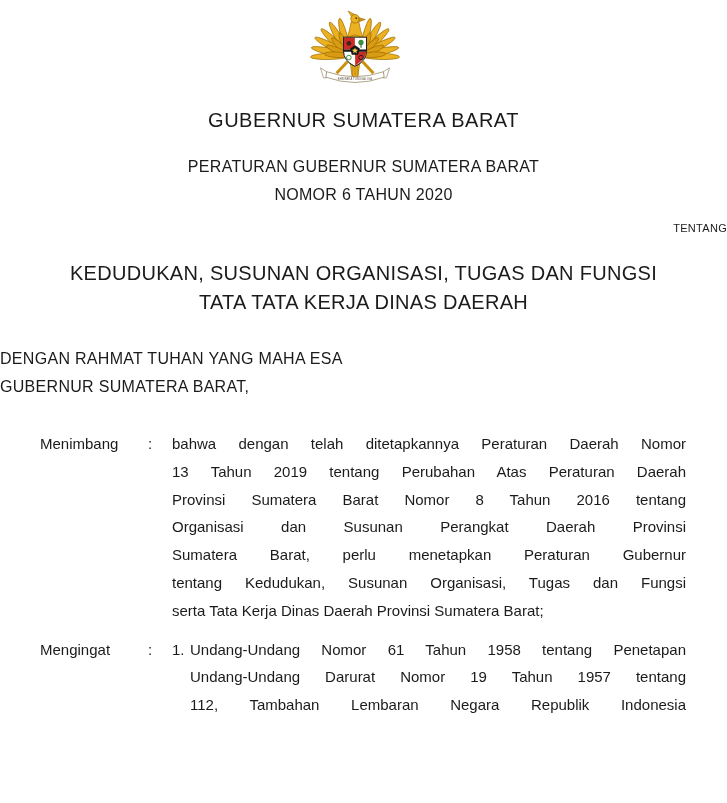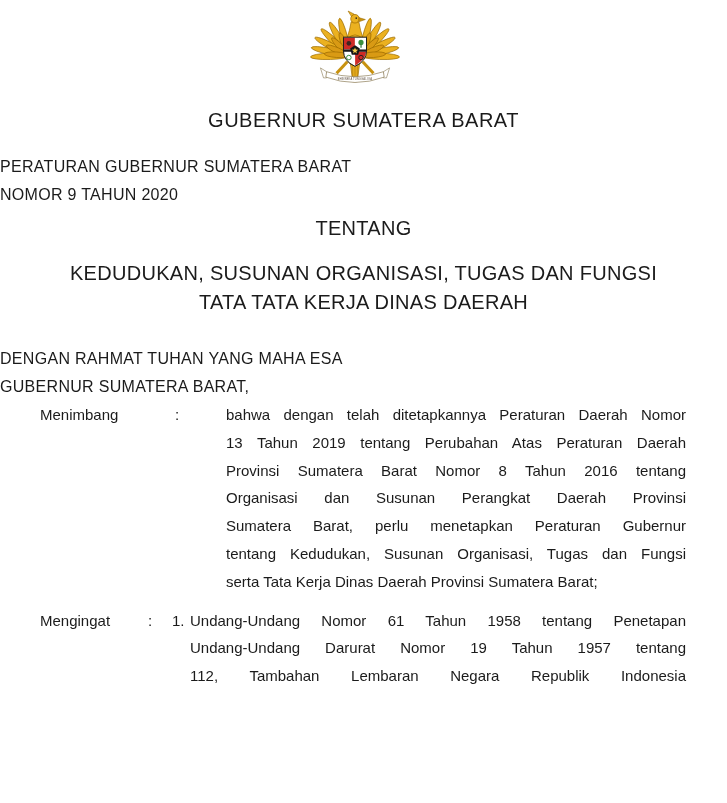--- a/index.html
+++ b/index.html
@@ -3,29 +3,29 @@
 <meta charset="utf-8">
 <style>
   html,body{margin:0;padding:0;background:#ffffff;}
   .page{
     width:727px;height:803px;background:#ffffff;overflow:hidden;
     font-family:Liberation Sans, sans-serif;color:#1b1b1b;
     position:relative;
   }
   .emblem-wrap{display:flex;justify-content:center;padding-top:8px;transform:translateX(-9px);}
   .h-authority{margin-top:14px;font-size:20px;line-height:24px;text-align:center;letter-spacing:.5px;}
-  .h-reg{margin-top:21px;font-size:16px;line-height:28px;letter-spacing:.3px;}
-  .h-tentang{margin-top:11px;font-size:20px;line-height:16px;text-align:center;letter-spacing:.3px;}
+  .h-reg{margin-top:21px;font-size:16px;line-height:28px;text-align:center;letter-spacing:.3px;}
+  .h-tentang{margin-top:11px;font-size:11px;line-height:16px;text-align:right;letter-spacing:.3px;}
   .h-subject{margin-top:23px;font-size:20px;line-height:29px;text-align:center;letter-spacing:.3px;}
   .h-grace{margin-top:28px;font-size:16px;line-height:28px;text-align:left;letter-spacing:.3px;}
   .block{
     display:grid;grid-template-columns:108px 24px 1fr;
     margin:0 41px 0 40px;font-size:15px;line-height:27.8px;
   }
-  .block.menimbang{gap:27px;}
+  .block.menimbang{margin-top:29px;}
   .block.mengingat{margin-top:11px;}
   .numbered{display:grid;grid-template-columns:18px 1fr;}
   .jline{text-align:justify;text-align-last:justify;}
   .jline.plain{text-align-last:left;}
   .label-cell,.colon-cell{white-space:nowrap;}
 </style>
 </head>
 <body>
 
 <div class="page">
@@ -107,21 +107,21 @@
         <path d="M65,51.4 L66.1,54.2 L69.1,54.35 L66.75,56.2 L67.5,59.1 L65,57.4 L62.5,59.1 L63.25,56.2 L60.9,54.35 L63.9,54.2 Z" fill="#F6CE4B"></path>
         <path d="M50,38 H80 V56 Q80,69 65,76 Q50,69 50,56 Z" fill="none" stroke="#1C1C1C" stroke-width="1.3"></path>
       </g>
     </svg>
   </div>
 
   <div class="h-authority">GUBERNUR SUMATERA BARAT</div>
 
   <div class="h-reg">
     <div>PERATURAN GUBERNUR SUMATERA BARAT</div>
-    <div>NOMOR 9 TAHUN 2020</div>
+    <div>NOMOR 6 TAHUN 2020</div>
   </div>
 
   <div class="h-tentang">TENTANG</div>
 
   <div class="h-subject">
     <div>KEDUDUKAN, SUSUNAN ORGANISASI, TUGAS DAN FUNGSI</div>
     <div>TATA TATA KERJA DINAS DAERAH</div>
   </div>
 
   <div class="h-grace">

